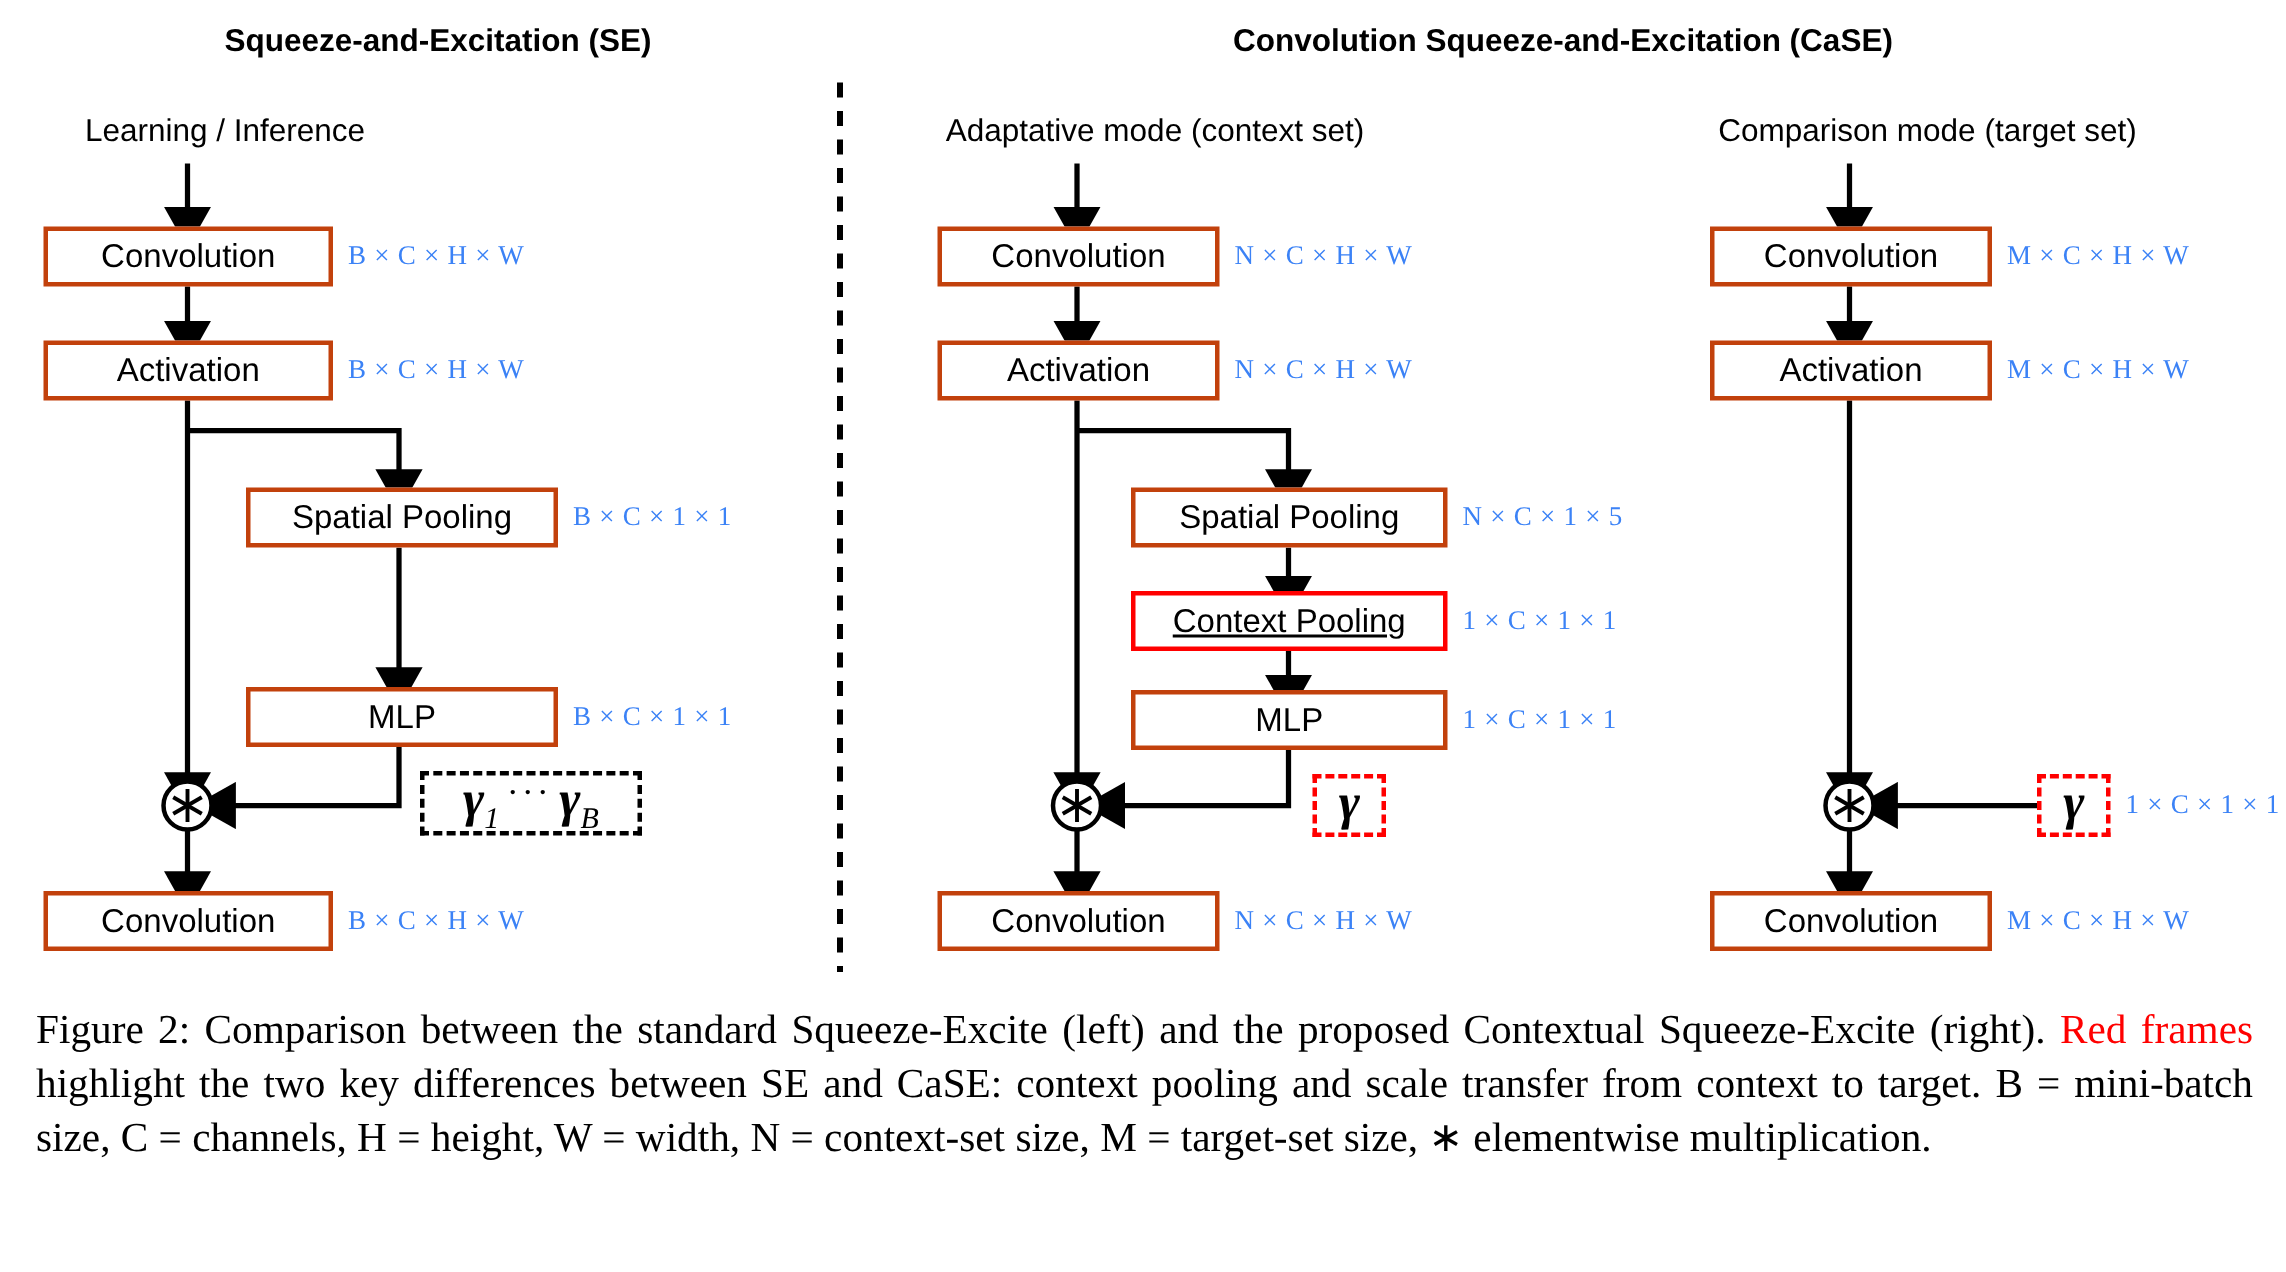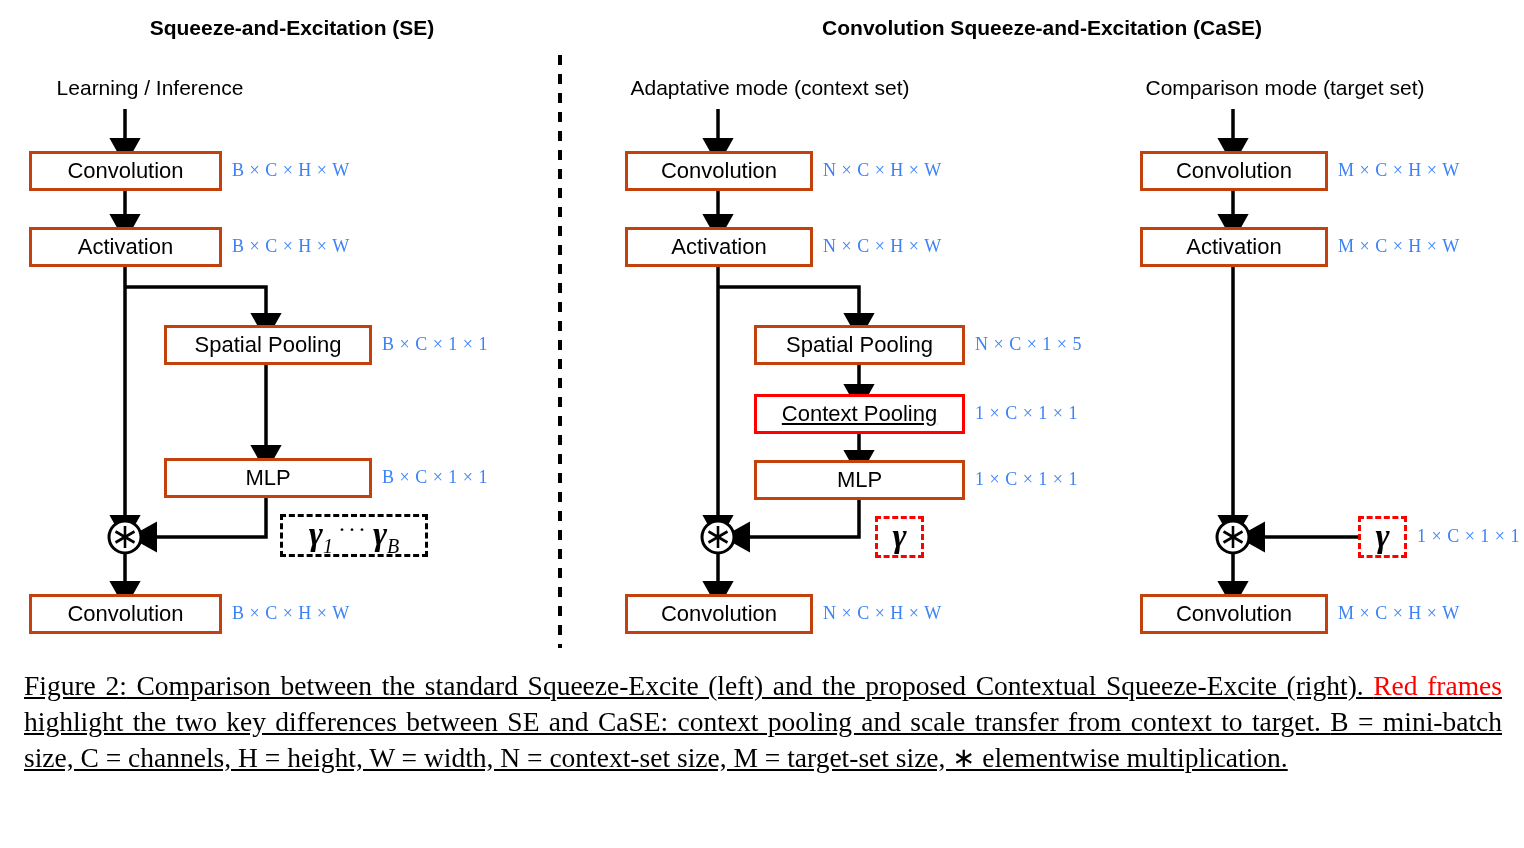--- a/index.html
+++ b/index.html
@@ -108,21 +108,20 @@
     position: absolute;
     left: 24px;
     top: 668px;
     width: 1478px;
     font-family: "Liberation Serif", serif;
     font-size: 27.5px;
     line-height: 1.30;
     color: #000;
     text-align: justify;
     text-justify: inter-word;
-    text-decoration: underline;
   }
   .caption .redtxt { color: #ff0000; }
 </style>
 </head>
 <body>
 
 <div id="page">
 
   <div class="panel-title" style="left:0px; top:16px; width:560px;padding-left:12px;">Squeeze-and-Excitation (SE)</div>
 

